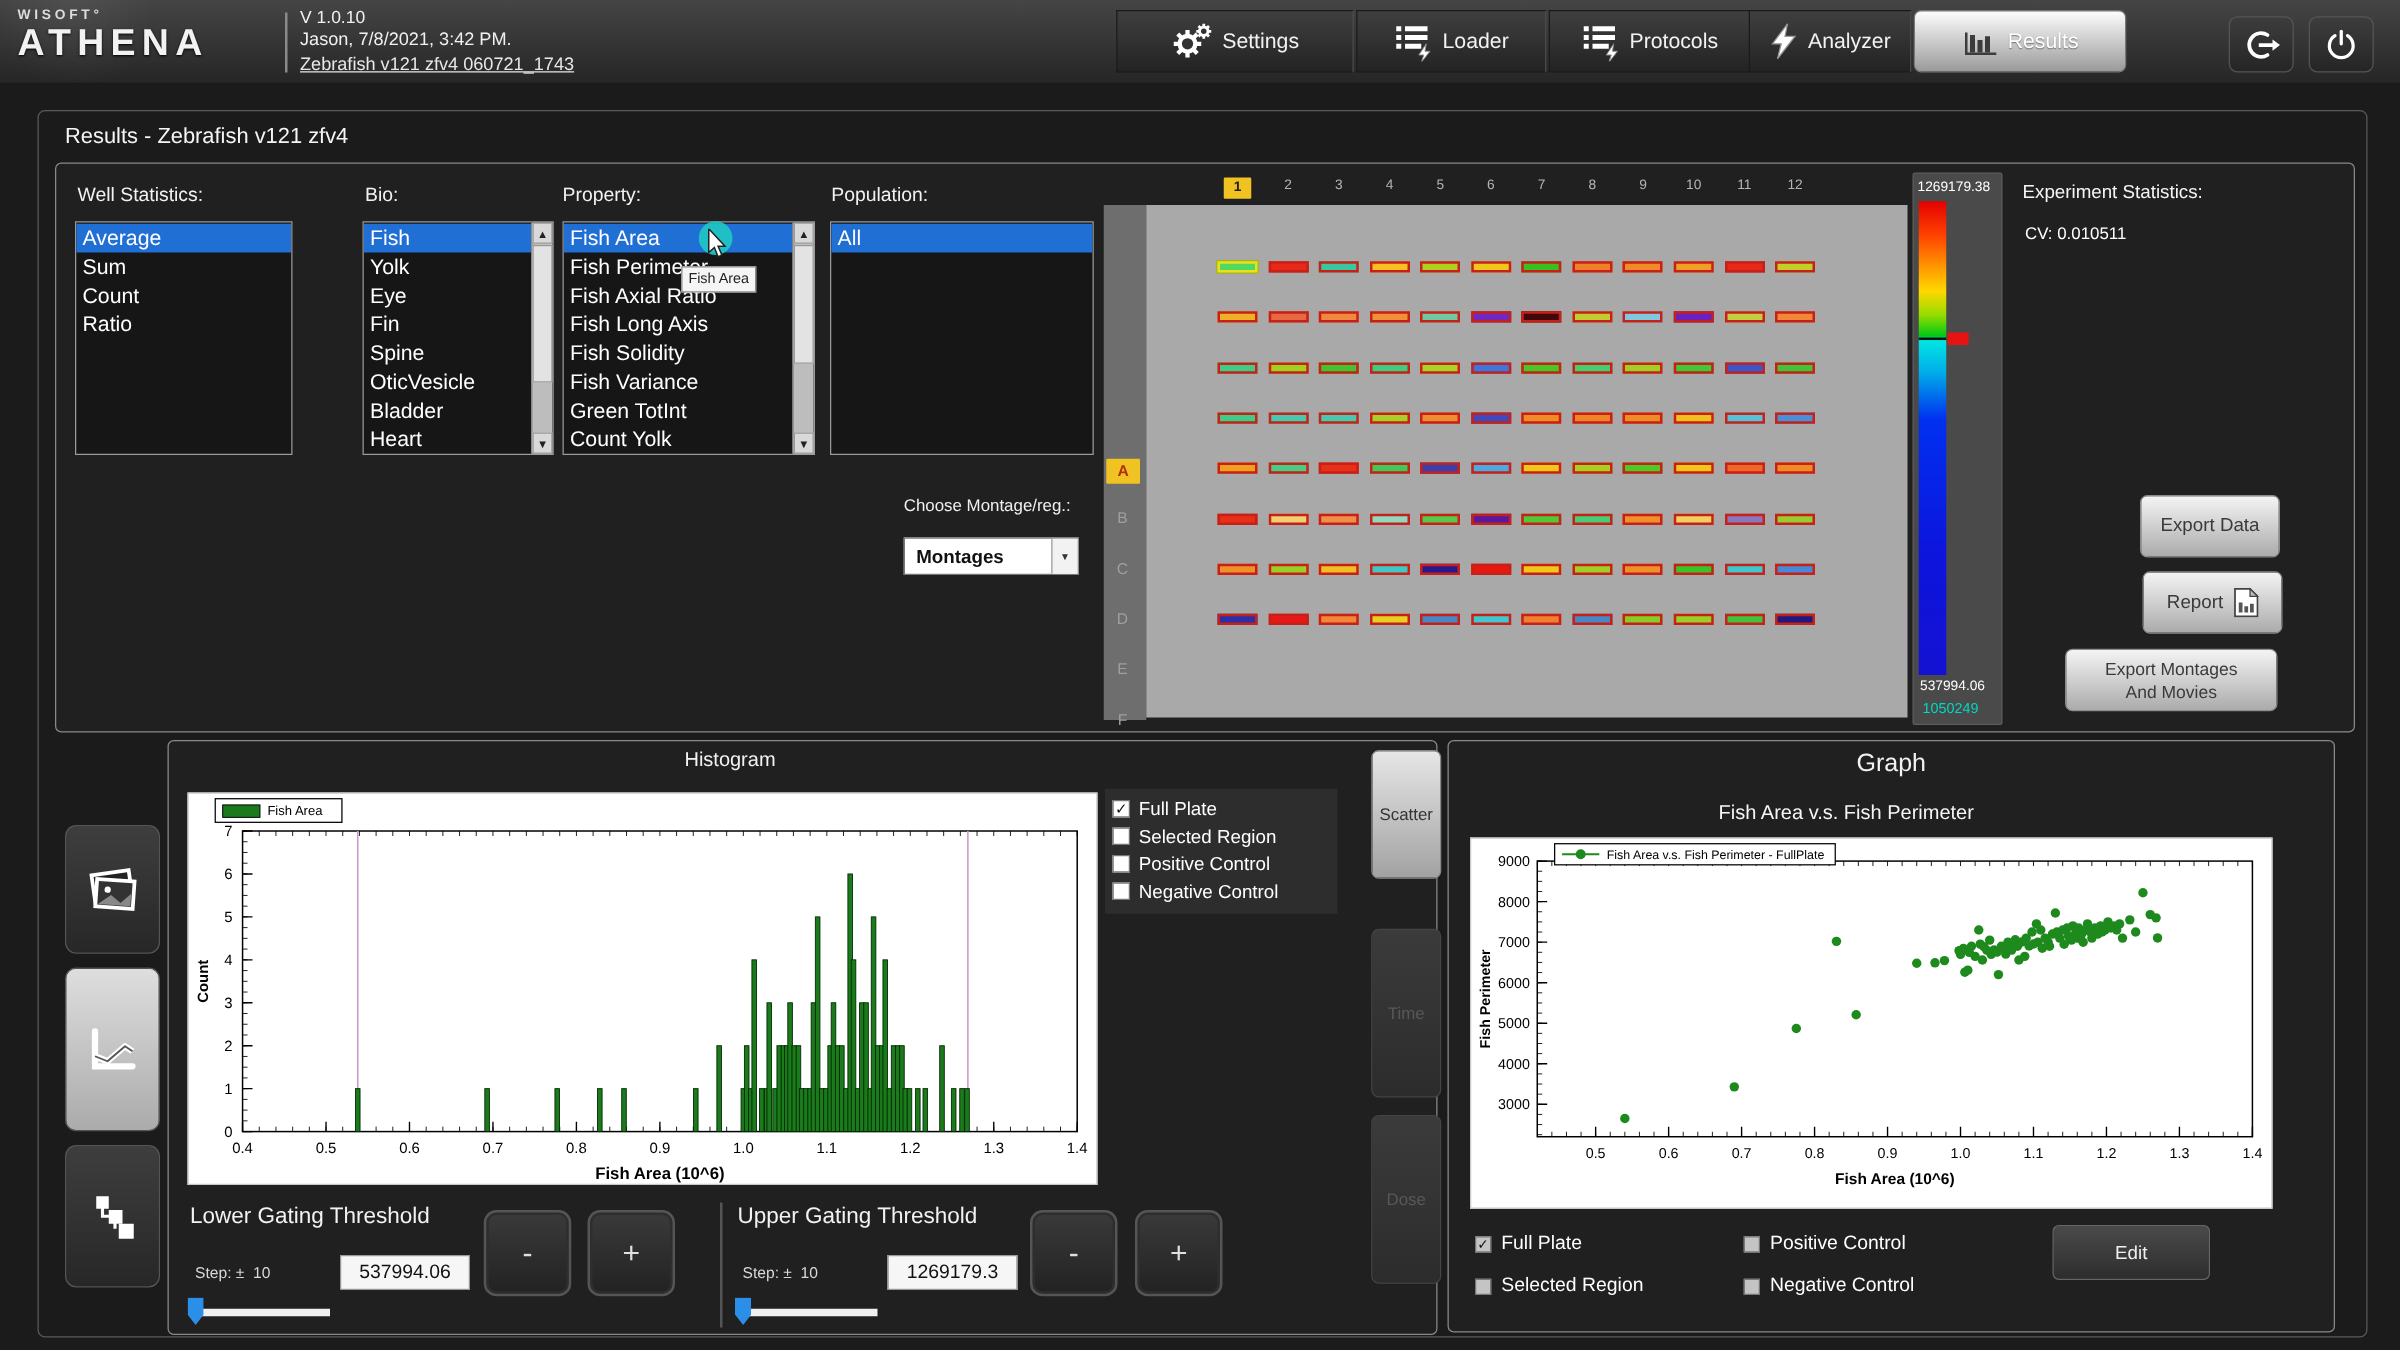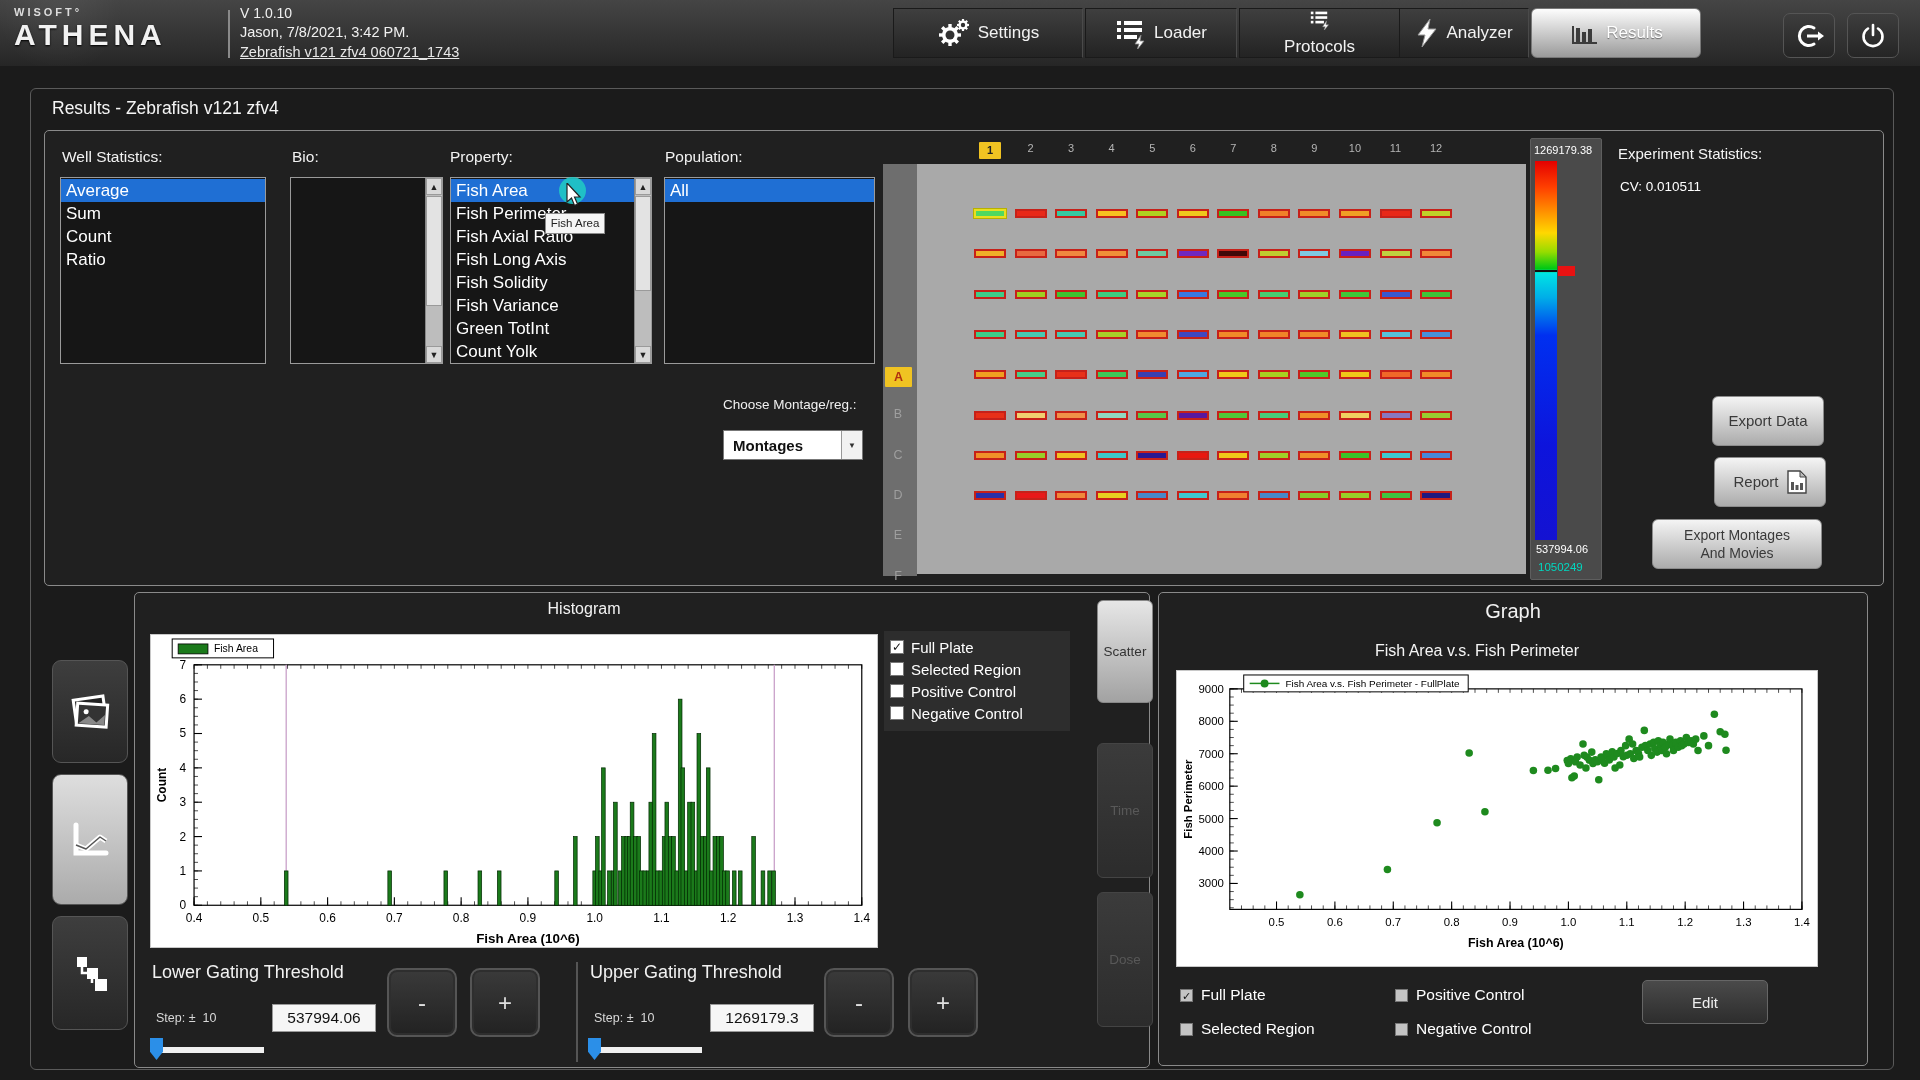--- a/index.html
+++ b/index.html
@@ -187,21 +187,21 @@
             <rect x="9" y="4" width="18" height="4"></rect>
         <rect x="2" y="11" width="4" height="4"></rect>
             <rect x="9" y="11" width="18" height="4"></rect>
         <rect x="2" y="18" width="4" height="4"></rect>
             <rect x="9" y="18" width="13" height="4"></rect>
         <polygon points="26,18 20,27 24,27 22,33 29,24 25,24" stroke="#888" stroke-width="0.8"></polygon>
           </g>
       </svg>
       <span>Loader</span>
     </div>
-    <div class="navbtn" style="left:1239px;width:160px;border-right:none;flex-direction:column;">
+    <div class="navbtn" style="left:1239px;width:160px;border-right:none;">
       <svg width="32" height="32" viewBox="0 0 32 32">
         <g fill="#fff">
             <rect x="2" y="4" width="4" height="4"></rect>
             <rect x="9" y="4" width="18" height="4"></rect>
         <rect x="2" y="11" width="4" height="4"></rect>
             <rect x="9" y="11" width="18" height="4"></rect>
         <rect x="2" y="18" width="4" height="4"></rect>
             <rect x="9" y="18" width="13" height="4"></rect>
         <polygon points="26,18 20,27 24,27 22,33 29,24 25,24" stroke="#888" stroke-width="0.8"></polygon>
           </g>
@@ -245,29 +245,39 @@
   <div id="outer-frame" class="abs"></div>
   <div id="results-title" class="abs">Results - Zebrafish v121 zfv4</div>
 
   <div id="top-panel" class="panel"></div>
 
   <div class="sel-label" style="left:62px;top:148px;">Well Statistics:</div>
   <div class="sel-label" style="left:292px;top:148px;">Bio:</div>
   <div class="sel-label" style="left:450px;top:148px;">Property:</div>
   <div class="sel-label" style="left:665px;top:148px;">Population:</div>
 
-  <div class="listbox" id="lb-wellstats" style="left:60px;width:206px;">
+  <div class="listbox" id="lb-wellstats" style="left:60px;width:174px;">
       <div class="items">
         <div class="li sel">Average</div>
         <div class="li">Sum</div>
         <div class="li">Count</div>
         <div class="li">Ratio</div>
       </div>
     </div>
   <div class="listbox" id="lb-bio" style="left:290px;width:153px;">
+    <div class="items" style="right:17px;">
+        <div class="li sel">Fish</div>
+        <div class="li">Yolk</div>
+        <div class="li">Eye</div>
+        <div class="li">Fin</div>
+        <div class="li">Spine</div>
+        <div class="li">OticVesicle</div>
+        <div class="li">Bladder</div>
+        <div class="li">Heart</div>
+      </div>
     <div class="vscroll">
       <div class="arr up">▲</div>
       <div class="thumb" style="top:18px;height:110px;"></div>
       <div class="arr dn">▼</div>
     </div>
   </div>
   <div class="listbox" id="lb-property" style="left:450px;width:202px;">
     <div class="items" style="right:17px;">
         <div class="li sel">Fish Area</div>
         <div class="li">Fish Perimeter</div>

